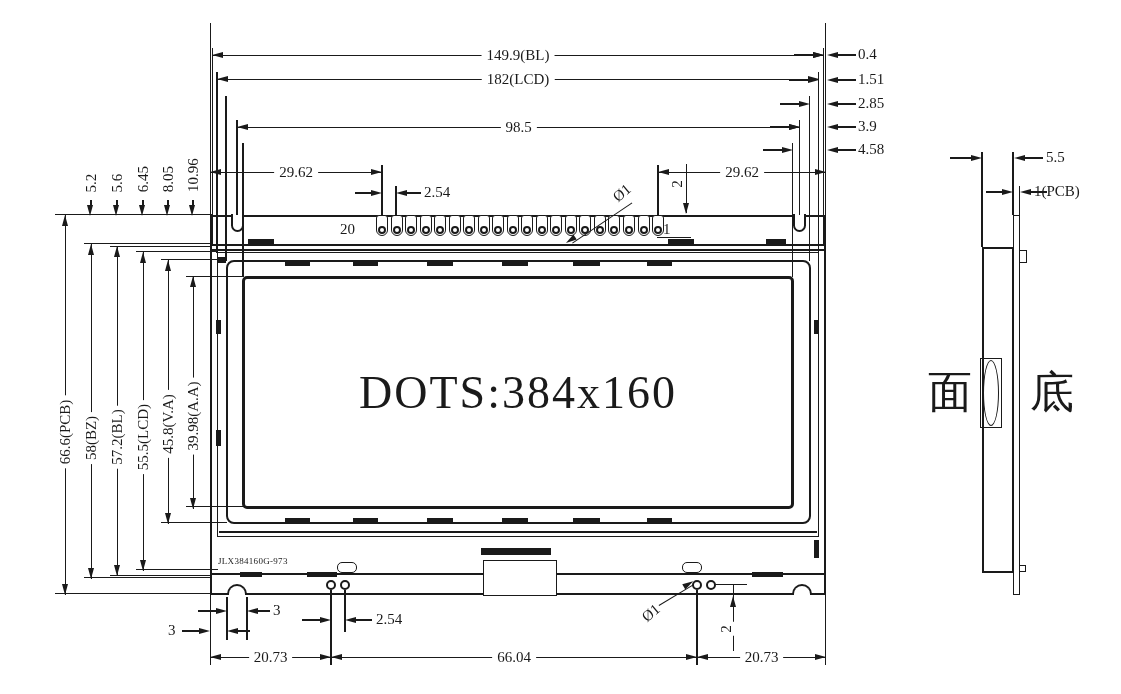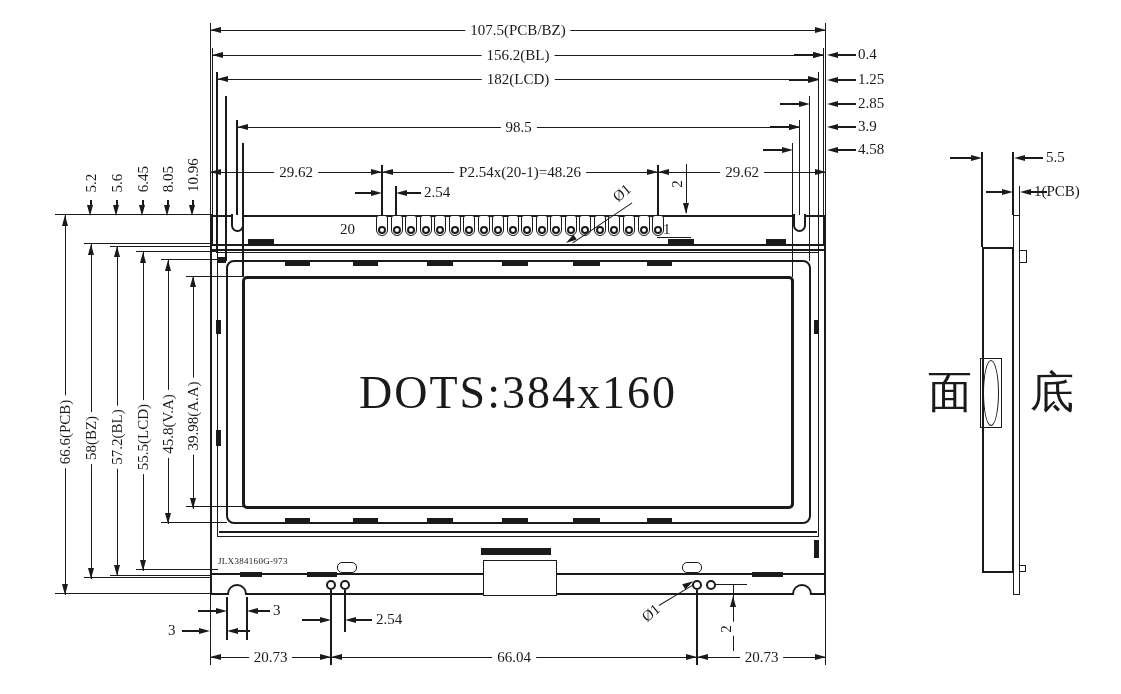--- a/index.html
+++ b/index.html
@@ -178,31 +178,25 @@
     <i class="ln" style="left:823px;top:48px;width:1.4px;height:197px"></i>
     <i class="ln" style="left:216.3px;top:72px;width:1.4px;height:181px"></i>
     <i class="ln" style="left:817.6px;top:72px;width:1.4px;height:181px"></i>
     <i class="ln" style="left:225.3px;top:96px;width:1.4px;height:165px"></i>
     <i class="ln" style="left:808.6px;top:96px;width:1.4px;height:165px"></i>
     <i class="ln" style="left:236.3px;top:120px;width:1.4px;height:95px"></i>
     <i class="ln" style="left:798.6px;top:120px;width:1.4px;height:95px"></i>
     <i class="ln" style="left:242.3px;top:143px;width:1.4px;height:134px"></i>
     <i class="ln" style="left:791.6px;top:143px;width:1.4px;height:134px"></i>
 
-    <div class="dim-h" style="left:210px;top:23px;width:616px">
-      <i class="dl"></i>
-        <i class="tri tri-l a-l"></i>
-        <i class="tri tri-r a-r"></i>
-      <span class="lbl">107.5(PCB/BZ)</span>
-      </div>
     <div class="dim-h" style="left:212px;top:48px;width:612px">
       <i class="dl"></i>
         <i class="tri tri-l a-l"></i>
         <i class="tri tri-r a-r"></i>
-      <span class="lbl">156.2(BL)</span>
+      <span class="lbl">149.9(BL)</span>
       </div>
     <div class="dim-h" style="left:217px;top:72px;width:602px">
       <i class="dl"></i>
         <i class="tri tri-l a-l"></i>
         <i class="tri tri-r a-r"></i>
       <span class="lbl">182(LCD)</span>
       </div>
     <div class="dim-h" style="left:237px;top:120px;width:563px">
       <i class="dl"></i>
         <i class="tri tri-l a-l"></i>
@@ -213,21 +207,21 @@
     <i class="ln" style="left:794px;top:54.4px;width:19px;height:1.2px"></i>
     <i class="tri tri-r" style="left:813px;top:51.5px"></i>
     <i class="tri tri-l" style="left:827px;top:51.5px"></i>
     <i class="ln" style="left:838px;top:54.4px;width:18px;height:1.2px"></i>
     <span class="plbl" style="left:858px;top:55px">0.4</span>
 
     <i class="ln" style="left:789px;top:79.4px;width:19px;height:1.2px"></i>
     <i class="tri tri-r" style="left:808px;top:76.5px"></i>
     <i class="tri tri-l" style="left:827px;top:76.5px"></i>
     <i class="ln" style="left:838px;top:79.4px;width:18px;height:1.2px"></i>
-    <span class="plbl" style="left:858px;top:80px">1.25</span>
+    <span class="plbl" style="left:858px;top:80px">1.51</span>
 
     <i class="ln" style="left:780px;top:103.4px;width:19px;height:1.2px"></i>
     <i class="tri tri-r" style="left:799px;top:100.5px"></i>
     <i class="tri tri-l" style="left:827px;top:100.5px"></i>
     <i class="ln" style="left:838px;top:103.4px;width:18px;height:1.2px"></i>
     <span class="plbl" style="left:858px;top:104px">2.85</span>
 
     <i class="ln" style="left:770px;top:126.4px;width:19px;height:1.2px"></i>
     <i class="tri tri-r" style="left:789px;top:123.5px"></i>
     <i class="tri tri-l" style="left:827px;top:123.5px"></i>
@@ -241,26 +235,20 @@
     <span class="plbl" style="left:858px;top:150px">4.58</span>
 
     <i class="ln" style="left:381.3px;top:165px;width:1.4px;height:50px"></i>
     <i class="ln" style="left:657.3px;top:165px;width:1.4px;height:50px"></i>
     <i class="ln" style="left:395.3px;top:186px;width:1.4px;height:30px"></i>
     <div class="dim-h" style="left:210px;top:165px;width:172px">
       <i class="dl"></i>
         <i class="tri tri-l a-l"></i>
         <i class="tri tri-r a-r"></i>
       <span class="lbl">29.62</span>
-      </div>
-    <div class="dim-h" style="left:382px;top:165px;width:276px">
-      <i class="dl"></i>
-        <i class="tri tri-l a-l"></i>
-        <i class="tri tri-r a-r"></i>
-      <span class="lbl">P2.54x(20-1)=48.26</span>
       </div>
     <div class="dim-h" style="left:658px;top:165px;width:168px">
       <i class="dl"></i>
         <i class="tri tri-l a-l"></i>
         <i class="tri tri-r a-r"></i>
       <span class="lbl">29.62</span>
       </div>
 
     <i class="ln" style="left:355px;top:192.4px;width:16px;height:1.2px"></i>
     <i class="tri tri-r" style="left:371px;top:189.5px"></i>

